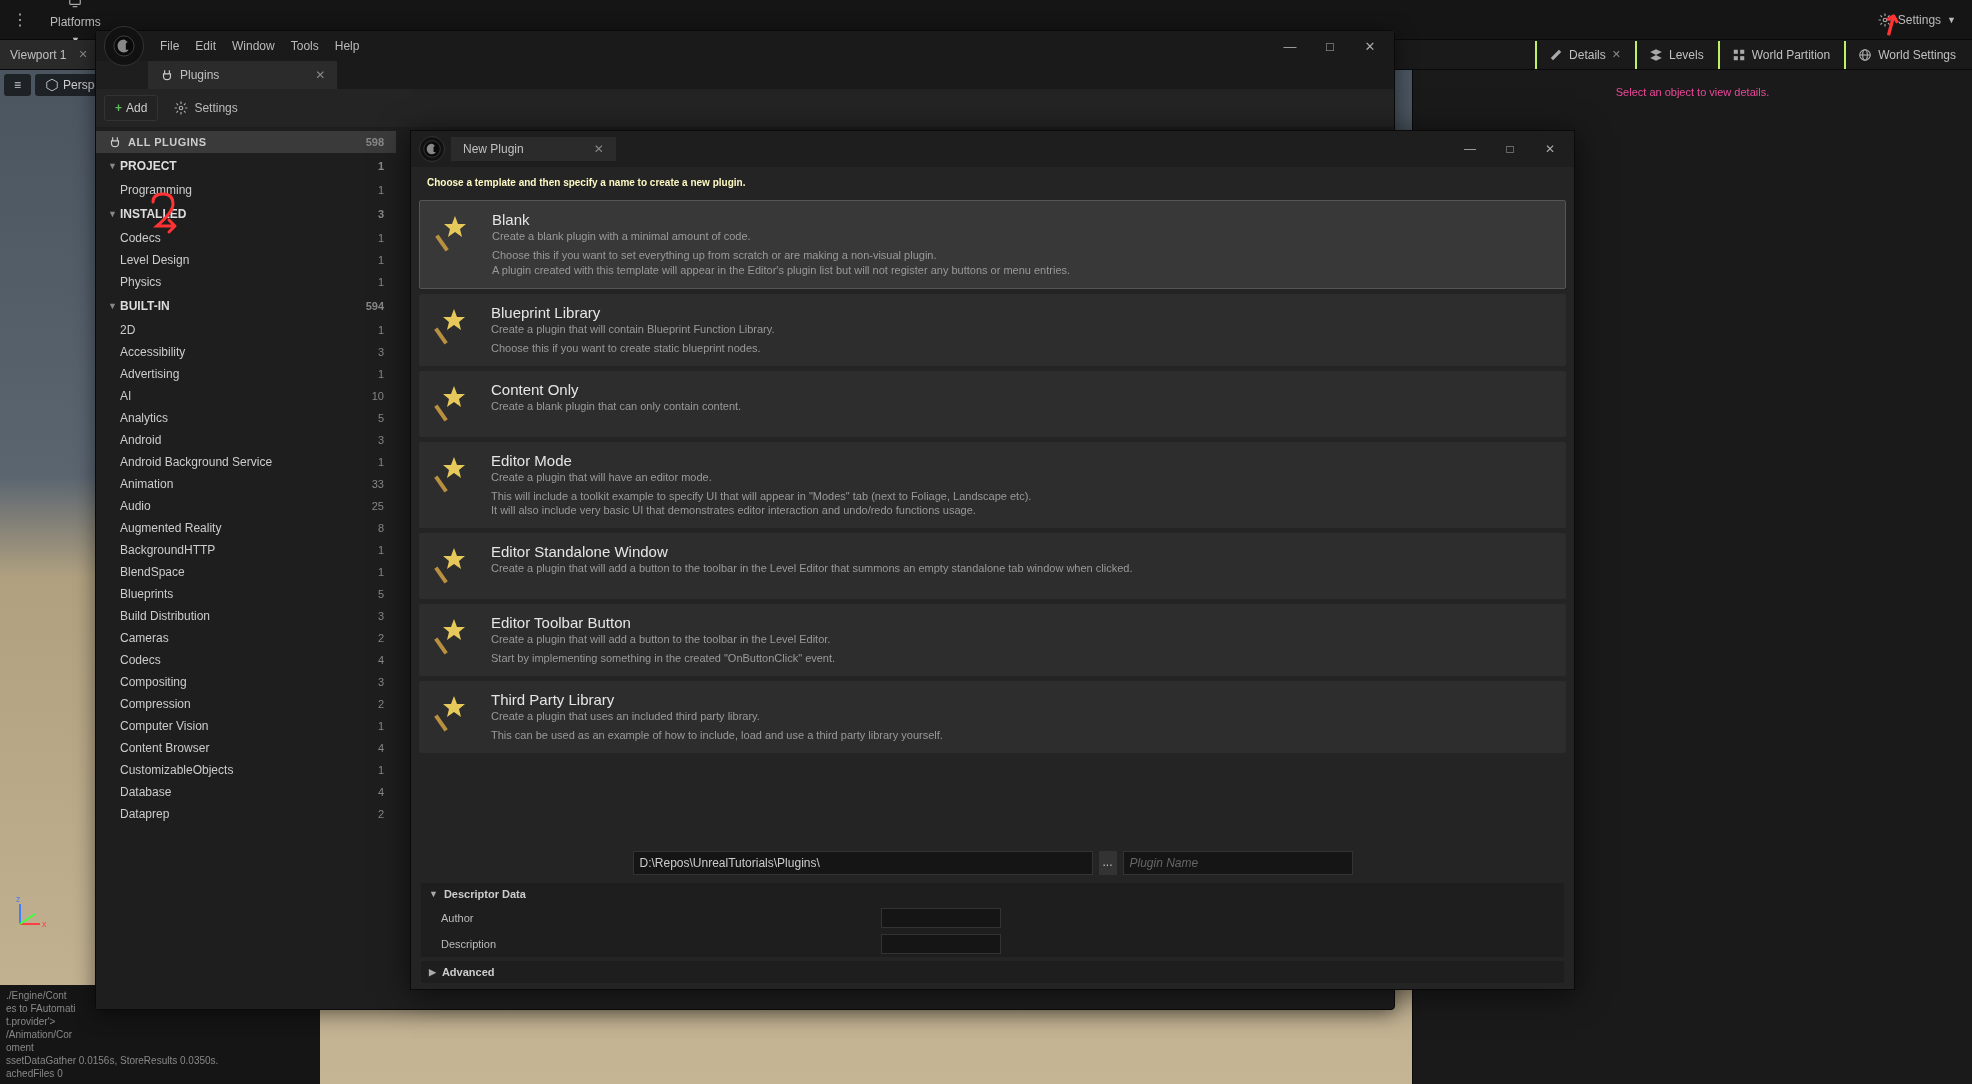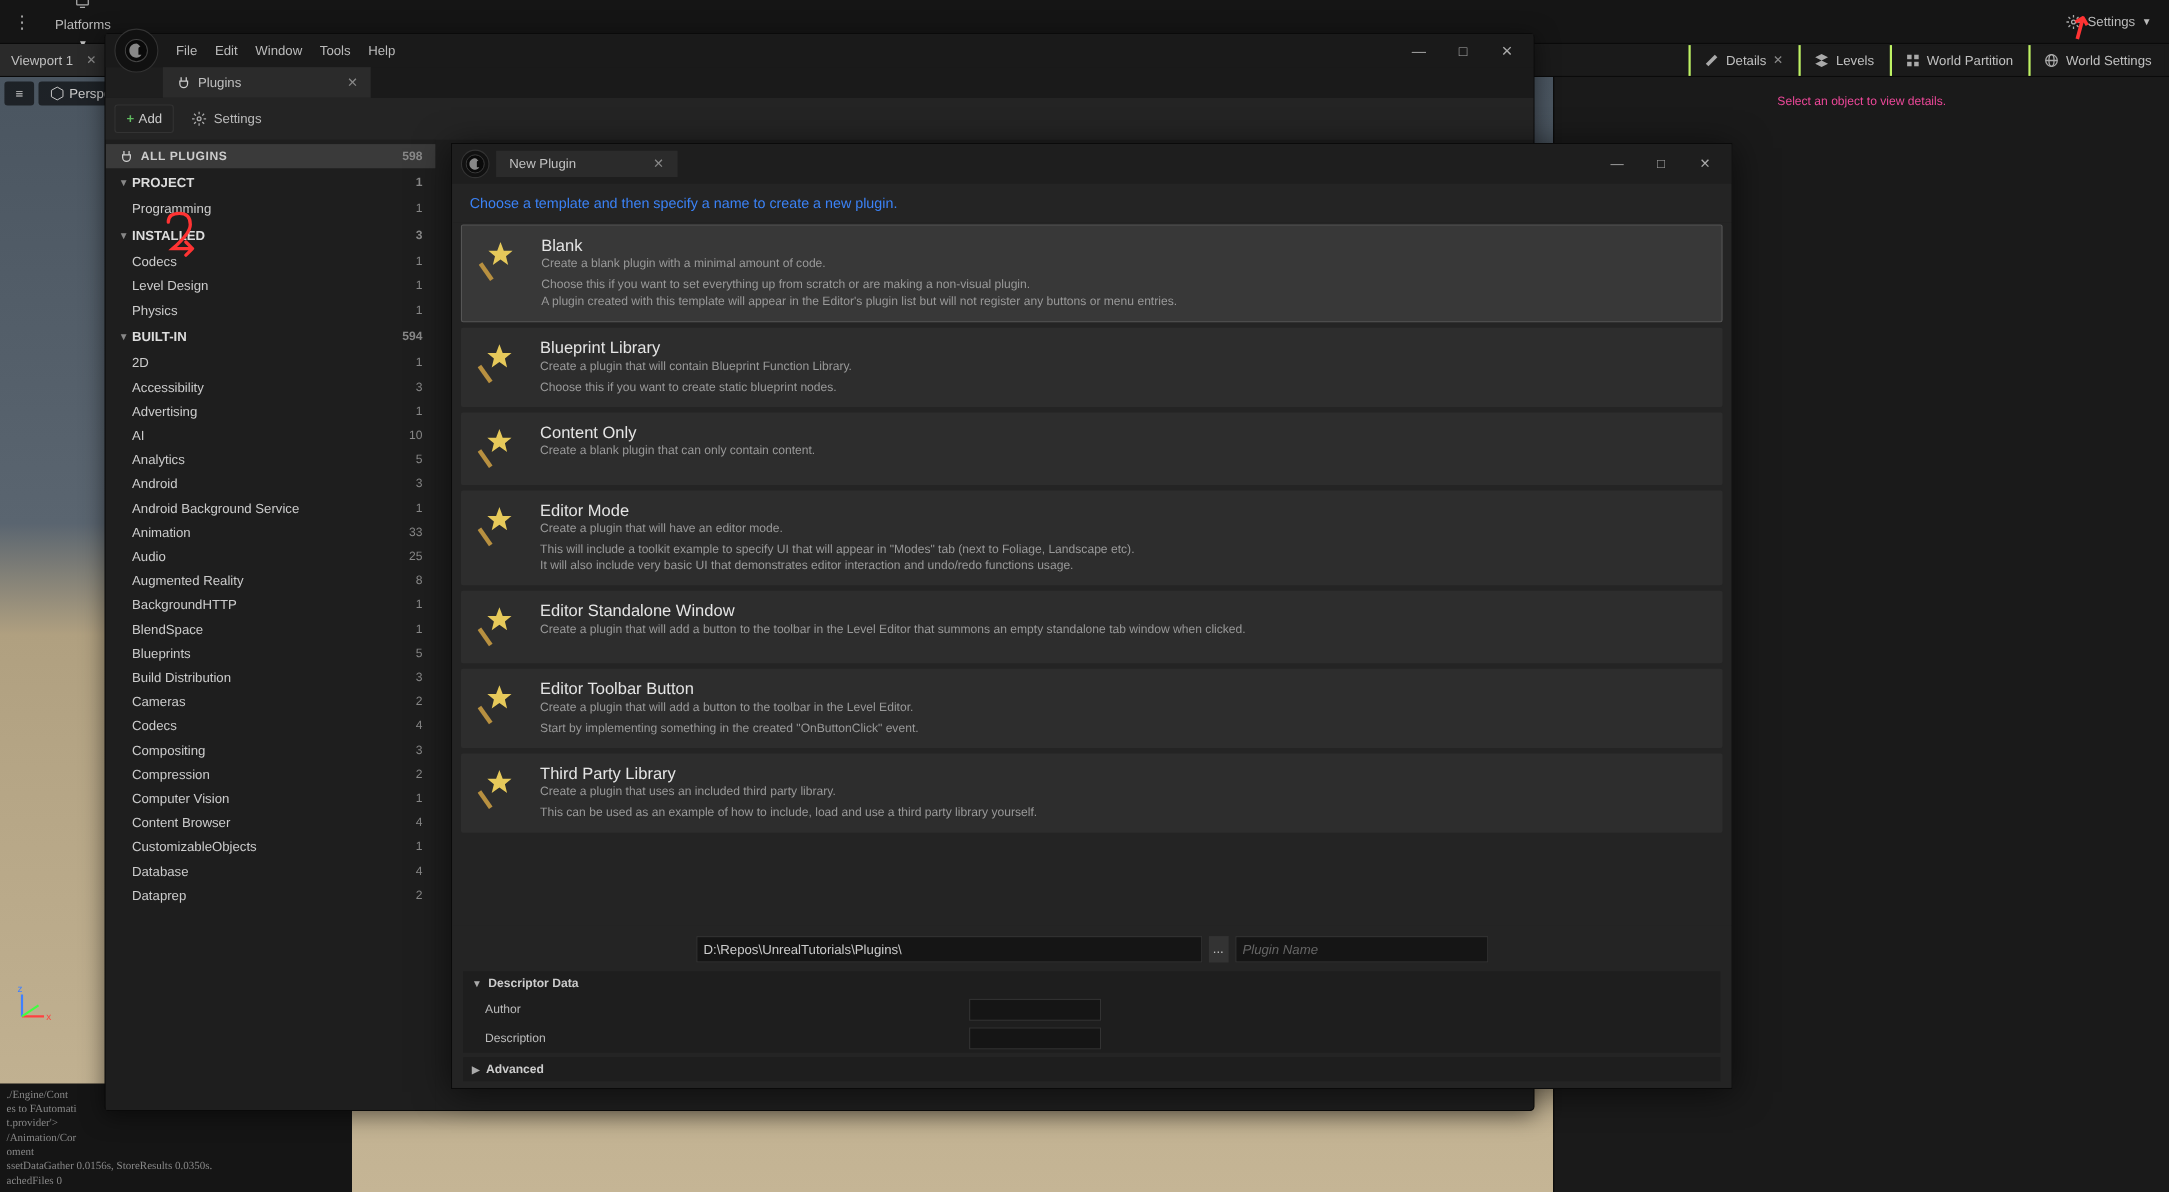--- a/index.html
+++ b/index.html
@@ -64,30 +64,30 @@
 .sb-row { display: flex; align-items: center; padding: 4px 12px; color: #ccc; cursor: pointer; }
 .sb-row.header { font-weight: bold; color: #ddd; padding-top: 6px; padding-bottom: 6px; }
 .sb-row.all { background: #3a3a3a; font-weight: bold; }
 .sb-row.cat { padding-left: 24px; }
 .sb-row .arrow { width: 12px; color: #888; font-size: 9px; }
 .sb-row .label { flex: 1; }
 .sb-row .count { color: #888; font-size: 11px; }
 .sb-row.all .label { text-transform: uppercase; letter-spacing: 0.5px; font-size: 11px; }
 
 
-.console { position: absolute; bottom: 0; left: 0; width: 320px; background: #151515; color: #888; font-family: Liberation Serif, serif; font-size: 10px; padding: 4px 6px; line-height: 1.3; white-space: pre; z-index: 8; }
+.console { position: absolute; bottom: 0; left: 0; width: 320px; background: #151515; color: #888; font-family: Liberation Sans, sans-serif; font-size: 10px; padding: 4px 6px; line-height: 1.3; white-space: pre; z-index: 8; }
 
 
 .newplugin-window { position: absolute; top: 130px; left: 410px; width: 1165px; height: 860px; background: #242424; border: 1px solid #0a0a0a; display: flex; flex-direction: column; z-index: 20; box-shadow: 0 4px 30px rgba(0,0,0,0.6); }
 .np-titlebar { height: 36px; display: flex; align-items: center; padding: 0 8px; background: #1e1e1e; }
 .np-logo { width: 26px; height: 26px; background: #111; border-radius: 50%; border: 1px solid #333; display: flex; align-items: center; justify-content: center; color: #888; font-size: 12px; margin-right: 6px; }
 .np-tab { background: #2b2b2b; padding: 5px 12px; display: flex; align-items: center; gap: 10px; }
 .np-wincontrols { margin-left: auto; display: flex; gap: 8px; }
 .np-wincontrols span { width: 32px; text-align: center; color: #aaa; cursor: pointer; }
-.np-instruction { padding: 10px 16px; color: #3b82f6; font-size: 13px; background: #242424; }
+.np-instruction { padding: 10px 16px; color: #fef9c3; font-size: 10px; background: #242424; font-weight: bold; }
 .np-templates { flex: 1; overflow-y: auto; padding: 2px 8px 8px 8px; background: #242424; }
 .template-item { display: flex; background: #2d2d2d; margin-bottom: 5px; padding: 10px 12px; border-radius: 2px; cursor: pointer; }
 .template-item.selected { background: #383838; border: 1px solid #555; }
 .template-icon { width: 46px; height: 46px; margin-right: 14px; flex-shrink: 0; display: flex; align-items: center; justify-content: center; }
 .template-icon svg { width: 40px; height: 40px; }
 .template-text { flex: 1; }
 .template-title { color: #e5e5e5; font-size: 15px; margin-bottom: 2px; }
 .template-sub { color: #999; font-size: 11px; margin-bottom: 6px; }
 .template-desc { color: #999; font-size: 11px; line-height: 1.35; white-space: pre-line; }
 

